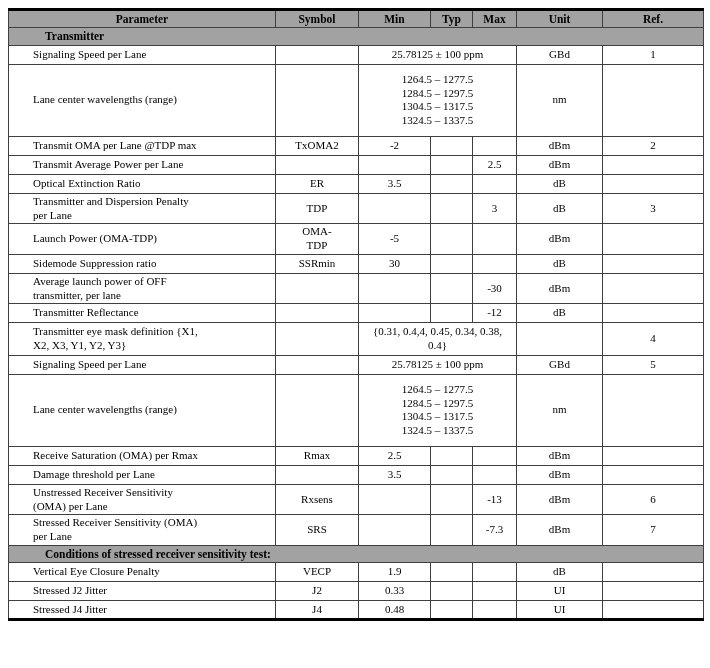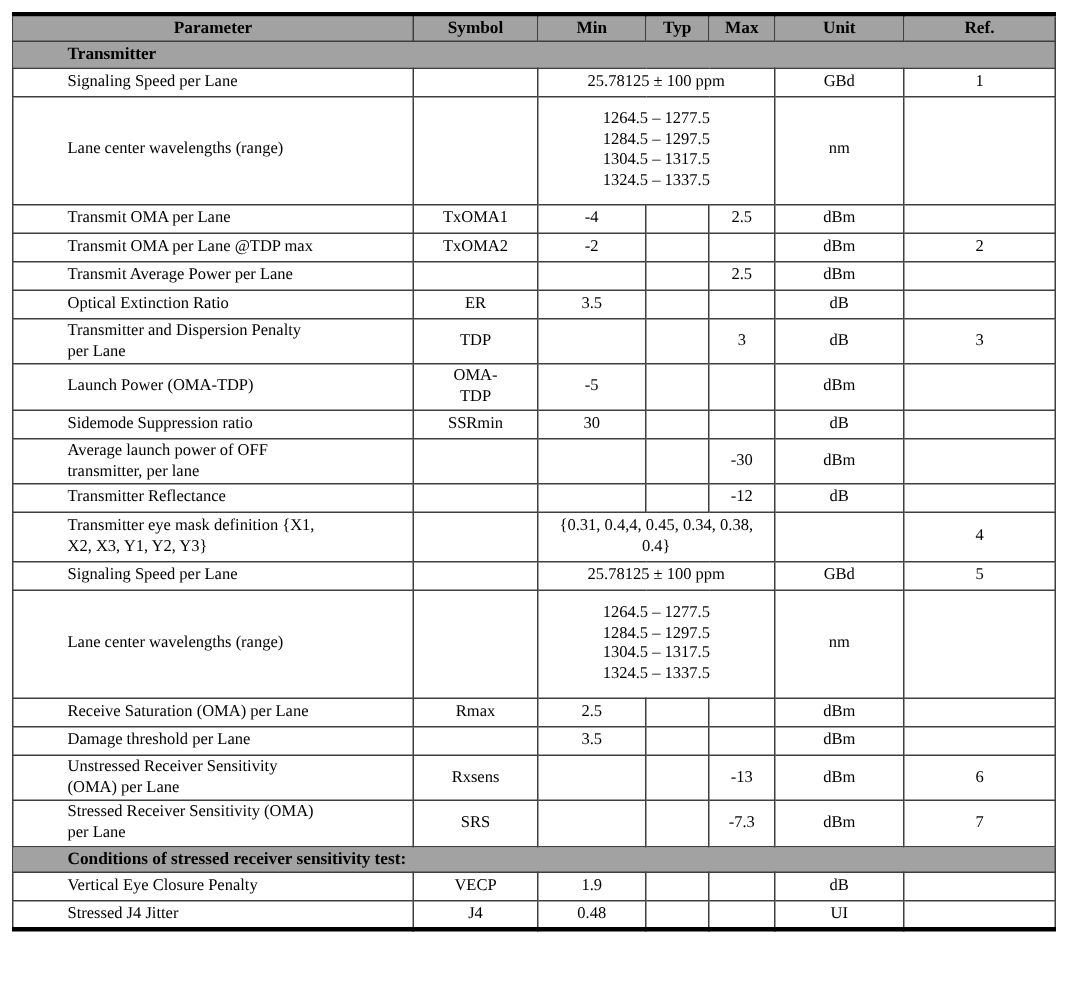--- a/index.html
+++ b/index.html
@@ -60,21 +60,21 @@
     background: var(--c-section_bg);
     font-weight: bold;
     text-align: left;
     padding-left: 36px;
     height: 14px;
     font-size: 11.5px;
   }
   tr.data-row td { height: 19px; background: var(--c-row_bg); }
   td.parameter-cell {
     text-align: left;
-    padding-left: 36px;
+    padding-left: 24px;
     white-space: pre-line;
   }
   td.symbol-cell, td.merged-cell { white-space: pre-line; }
   td.merged-cell { padding: 2px 3px; margin-top: 40px; }
   tr.tall td { height: 72px; }
 </style>
 </head>
 <body>
 
 <div class="page">
@@ -114,29 +114,20 @@
           <td class="parameter-cell">Lane center wavelengths (range)</td>
           <td class="symbol-cell"></td>
           <td class="merged-cell" colspan="3">1264.5 – 1277.5
 1284.5 – 1297.5
 1304.5 – 1317.5
 1324.5 – 1337.5</td>
           <td class="unit-cell">nm</td>
           <td class="ref-cell"></td>
         </tr>
         <tr class="data-row">
-          <td class="parameter-cell">Transmit OMA per Lane</td>
-          <td class="symbol-cell">TxOMA1</td>
-          <td class="min-cell">-4</td>
-          <td class="typ-cell"></td>
-          <td class="max-cell">2.5</td>
-          <td class="unit-cell">dBm</td>
-          <td class="ref-cell"></td>
-        </tr>
-        <tr class="data-row">
           <td class="parameter-cell">Transmit OMA per Lane @TDP max</td>
           <td class="symbol-cell">TxOMA2</td>
           <td class="min-cell">-2</td>
           <td class="typ-cell"></td>
           <td class="max-cell"></td>
           <td class="unit-cell">dBm</td>
           <td class="ref-cell">2</td>
         </tr>
         <tr class="data-row">
           <td class="parameter-cell">Transmit Average Power per Lane</td>
@@ -224,21 +215,21 @@
           <td class="parameter-cell">Lane center wavelengths (range)</td>
           <td class="symbol-cell"></td>
           <td class="merged-cell" colspan="3">1264.5 – 1277.5
 1284.5 – 1297.5
 1304.5 – 1317.5
 1324.5 – 1337.5</td>
           <td class="unit-cell">nm</td>
           <td class="ref-cell"></td>
         </tr>
         <tr class="data-row">
-          <td class="parameter-cell">Receive Saturation (OMA) per Lane</td>
+          <td class="parameter-cell">Receive Saturation (OMA) per Rmax</td>
           <td class="symbol-cell">Rmax</td>
           <td class="min-cell">2.5</td>
           <td class="typ-cell"></td>
           <td class="max-cell"></td>
           <td class="unit-cell">dBm</td>
           <td class="ref-cell"></td>
         </tr>
         <tr class="data-row">
           <td class="parameter-cell">Damage threshold per Lane</td>
           <td class="symbol-cell"></td>
@@ -271,20 +262,29 @@
         <tr class="section-row">
           <td class="section-cell" colspan="7">Conditions of stressed receiver sensitivity test:</td>
         </tr>
         <tr class="data-row">
           <td class="parameter-cell">Vertical Eye Closure Penalty</td>
           <td class="symbol-cell">VECP</td>
           <td class="min-cell">1.9</td>
           <td class="typ-cell"></td>
           <td class="max-cell"></td>
           <td class="unit-cell">dB</td>
+          <td class="ref-cell"></td>
+        </tr>
+        <tr class="data-row">
+          <td class="parameter-cell">Stressed J2 Jitter</td>
+          <td class="symbol-cell">J2</td>
+          <td class="min-cell">0.33</td>
+          <td class="typ-cell"></td>
+          <td class="max-cell"></td>
+          <td class="unit-cell">UI</td>
           <td class="ref-cell"></td>
         </tr>
         <tr class="data-row">
           <td class="parameter-cell">Stressed J4 Jitter</td>
           <td class="symbol-cell">J4</td>
           <td class="min-cell">0.48</td>
           <td class="typ-cell"></td>
           <td class="max-cell"></td>
           <td class="unit-cell">UI</td>
           <td class="ref-cell"></td>

